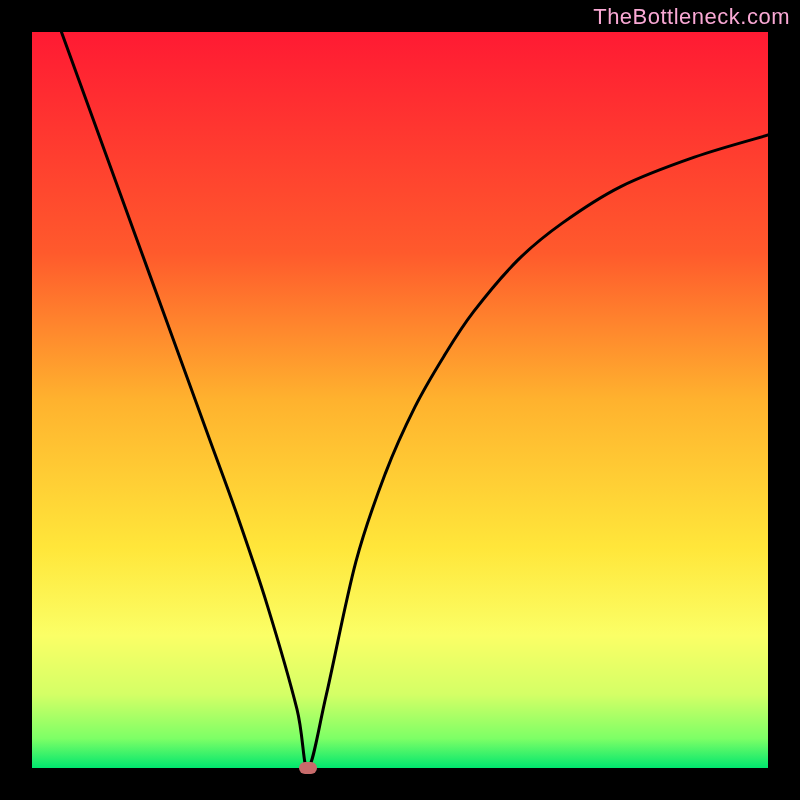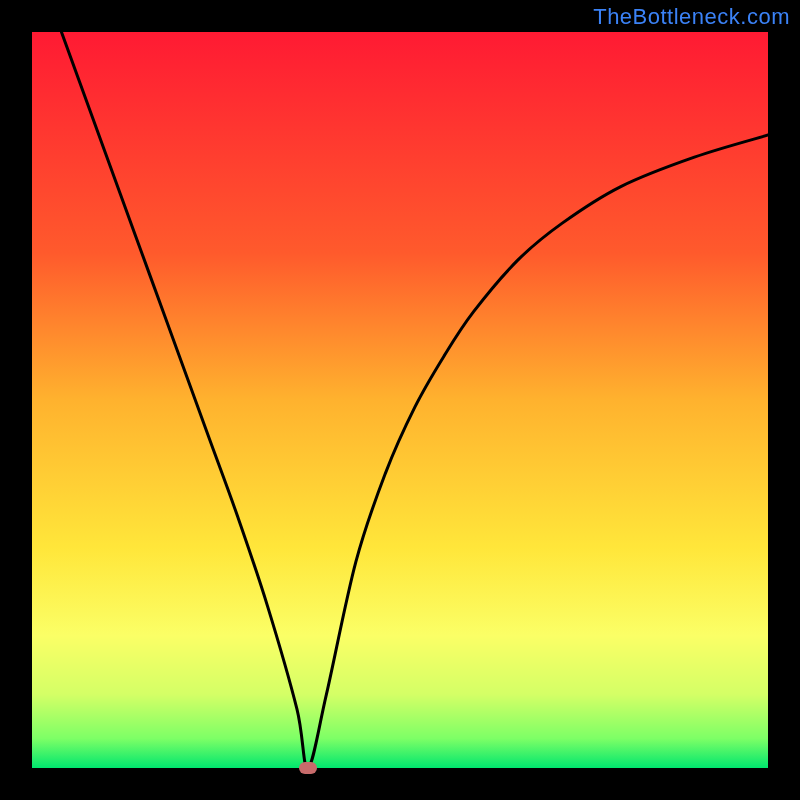--- a/index.html
+++ b/index.html
@@ -8,21 +8,21 @@
     height: 800px;
     background: #000;
     position: relative;
     overflow: hidden;
     font-family: Arial, Helvetica, sans-serif;
   }
   .watermark {
     position: absolute;
     top: 4px;
     right: 10px;
-    color: #3b82f6;
+    color: #f9a8d4;
     font-size: 22px;
     font-weight: 500;
     letter-spacing: 0.5px;
     z-index: 10;
   }
   .plot-area {
     position: absolute;
     left: 32px;
     top: 32px;
     width: 736px;

